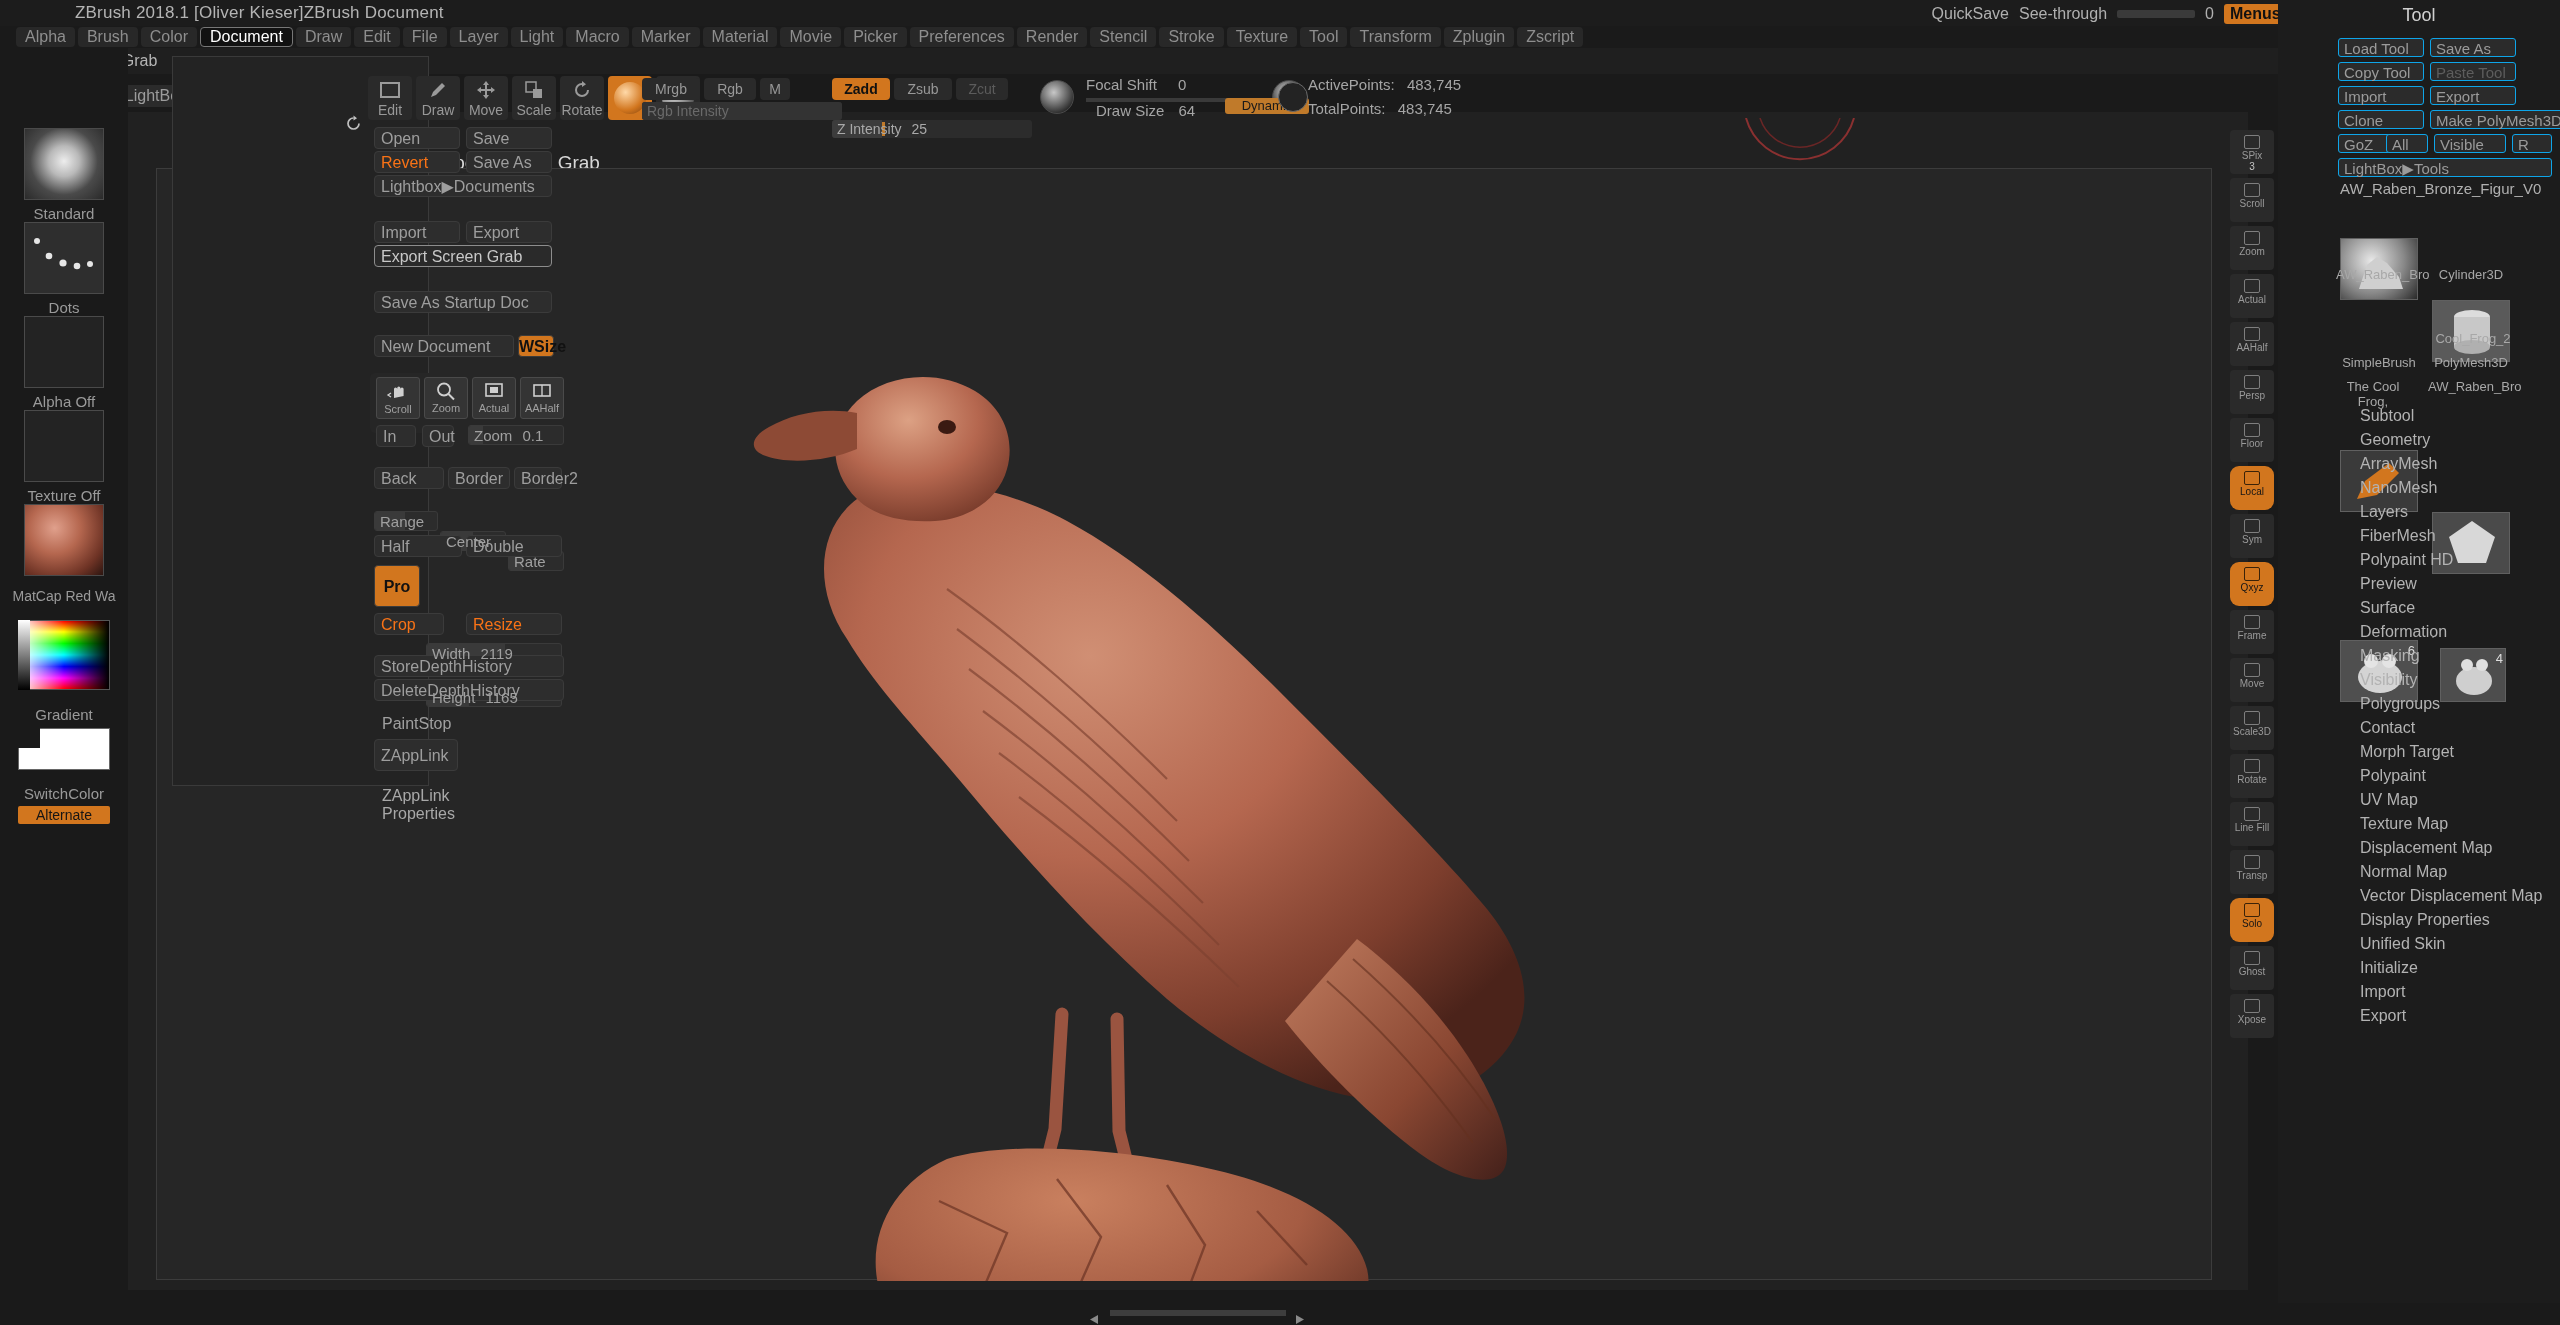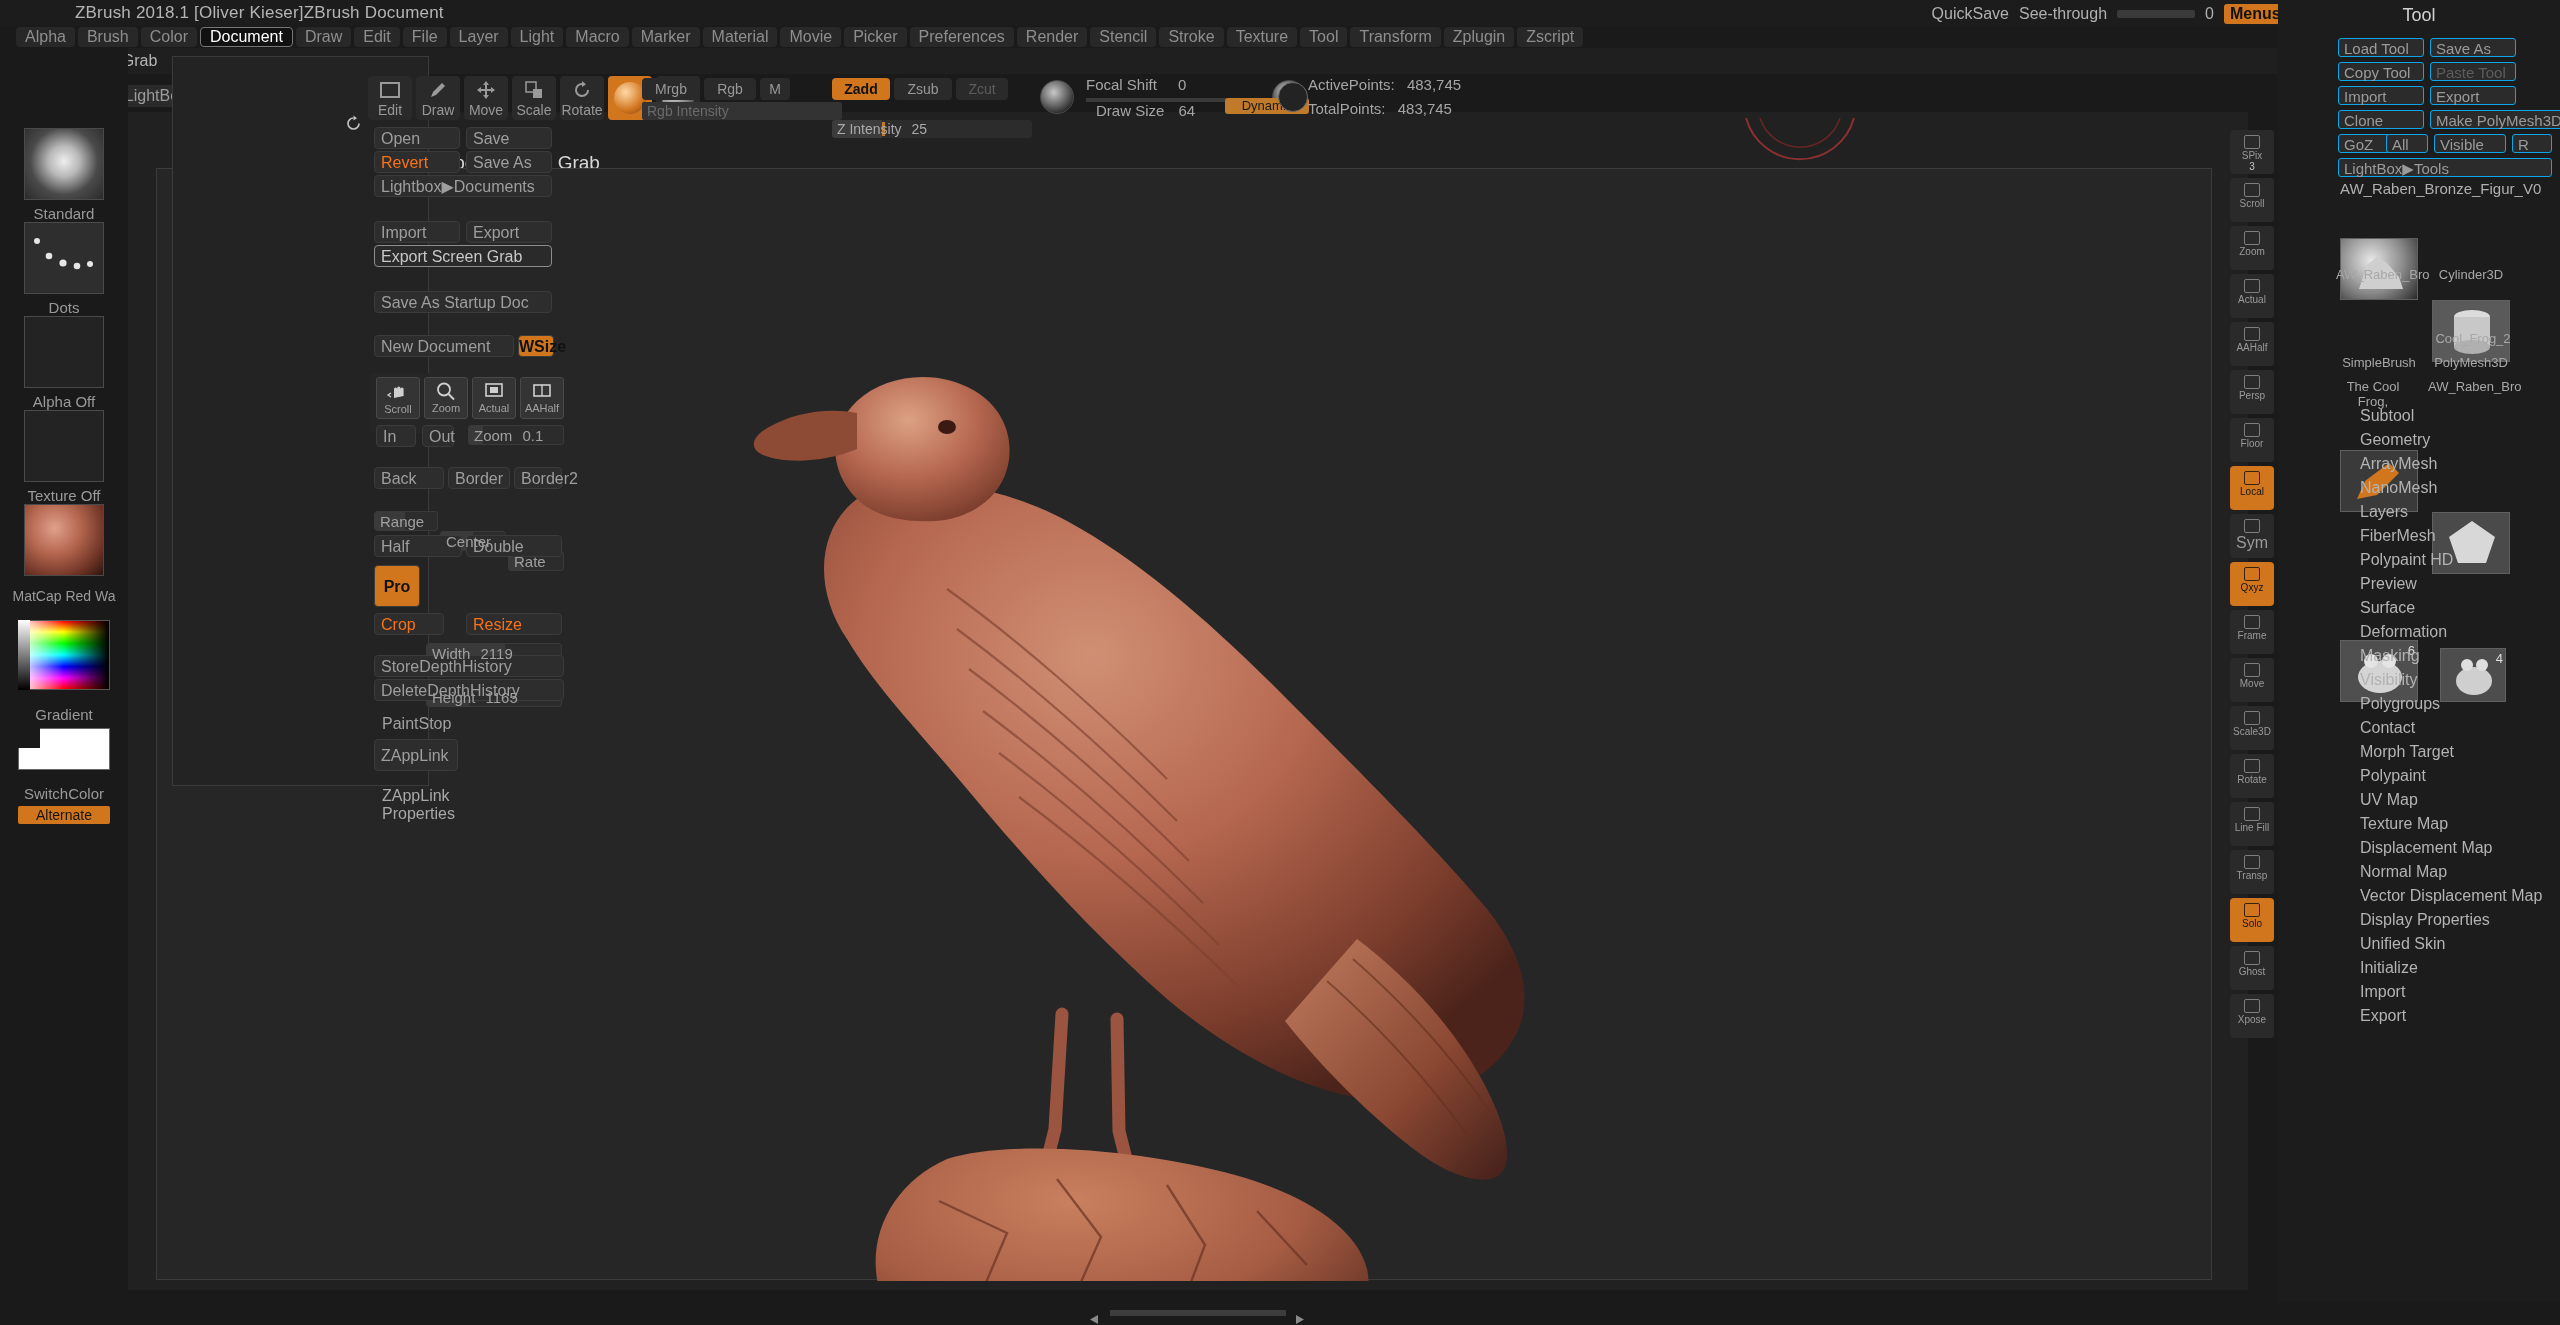--- a/index.html
+++ b/index.html
@@ -122,21 +122,21 @@
   }
   #canvas-title { left:432px; top:152px; font-size:19px; color:#d8d8d8; }
 
   
   #rail { right:282px; top:130px; width:48px; }
   .rail-btn {
     width:44px; height:44px; background:#2a2a2a; border-radius:4px;
     color:#9a9a9a; font-size:11px; text-align:center; margin-bottom:4px;
     padding-top:5px; line-height:1.05;
   }
-  .rail-btn.on { background:#d2761e; color:#151515;}
+  .rail-btn.on { background:#d2761e; color:#151515;border-radius:9px;}
 
   
   #rightpanel { right:0; top:0; width:282px; height:1325px; background:#1c1c1c; }
   #tool-header {
     height:26px; line-height:26px; text-align:center; color:#d0d0d0; font-size:18px;
     background:#1c1c1c;
   }
   .rp-btn {
     background:#2b2b2b; border-radius:3px; color:#9b9b9b;
     font-size:15px; height:19px; line-height:19px; padding-left:5px;
@@ -602,21 +602,21 @@
     <div class="rail-btn">
       <div style="width: 16px; height: 14px; margin: 0px auto 2px; border: 1px solid rgb(126, 126, 126); border-radius: 2px;"></div>
       <div style="font-size: 10px;">Floor</div>
     </div>
     <div class="rail-btn on">
       <div style="width: 16px; height: 14px; margin: 0px auto 2px; border: 1px solid rgb(58, 34, 8); border-radius: 2px;"></div>
       <div style="font-size: 10px;">Local</div>
     </div>
     <div class="rail-btn">
       <div style="width: 16px; height: 14px; margin: 0px auto 2px; border: 1px solid rgb(126, 126, 126); border-radius: 2px;"></div>
-      <div style="font-size: 16px;">Sym</div>
+      <div style="font-size: 10px;">Sym</div>
     </div>
     <div class="rail-btn on">
       <div style="width: 16px; height: 14px; margin: 0px auto 2px; border: 1px solid rgb(58, 34, 8); border-radius: 2px;"></div>
       <div style="font-size: 10px;">Qxyz</div>
     </div>
     <div class="rail-btn">
       <div style="width: 16px; height: 14px; margin: 0px auto 2px; border: 1px solid rgb(126, 126, 126); border-radius: 2px;"></div>
       <div style="font-size: 10px;">Frame</div>
     </div>
     <div class="rail-btn">

